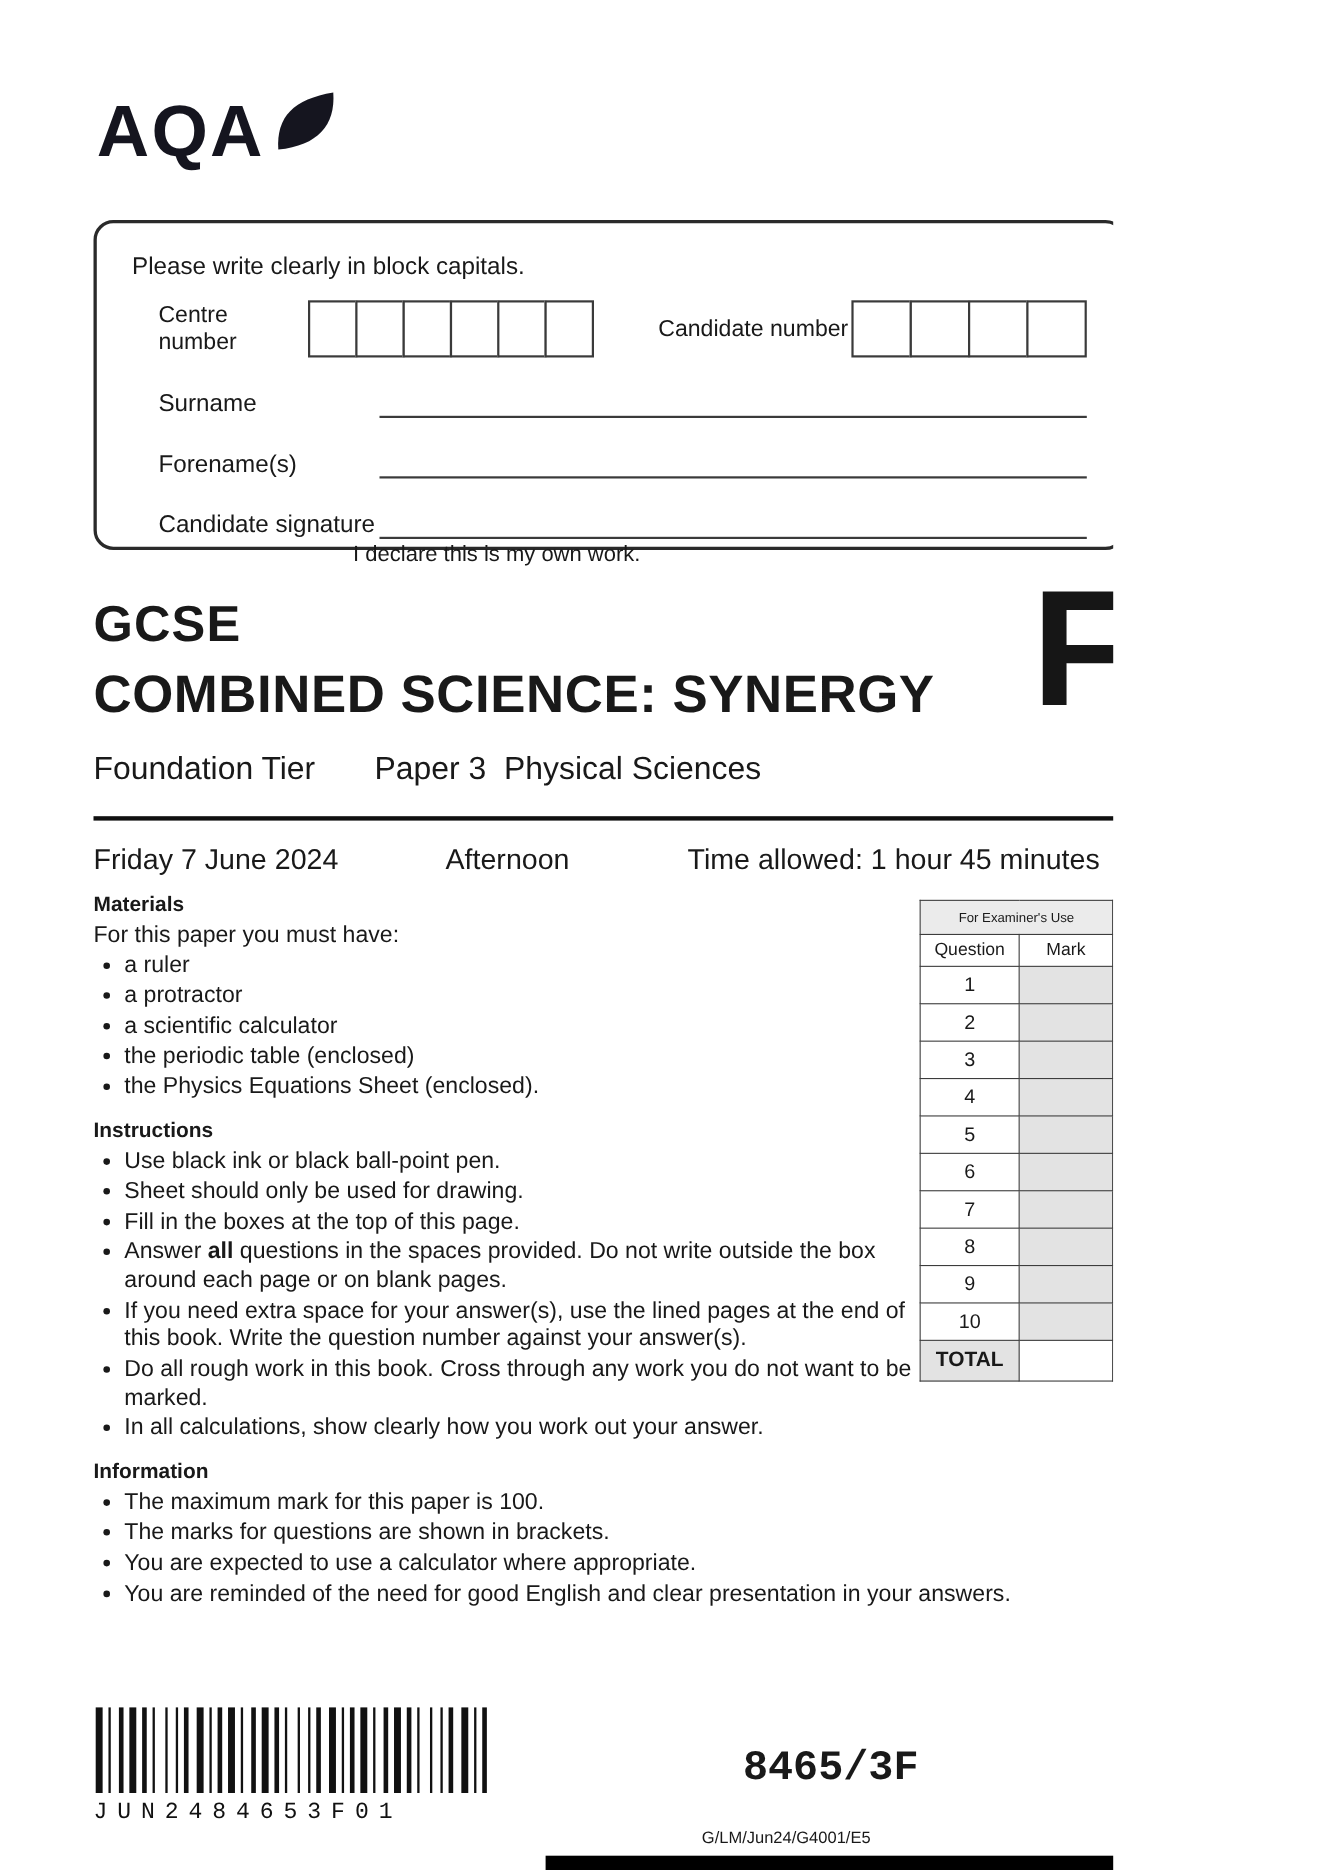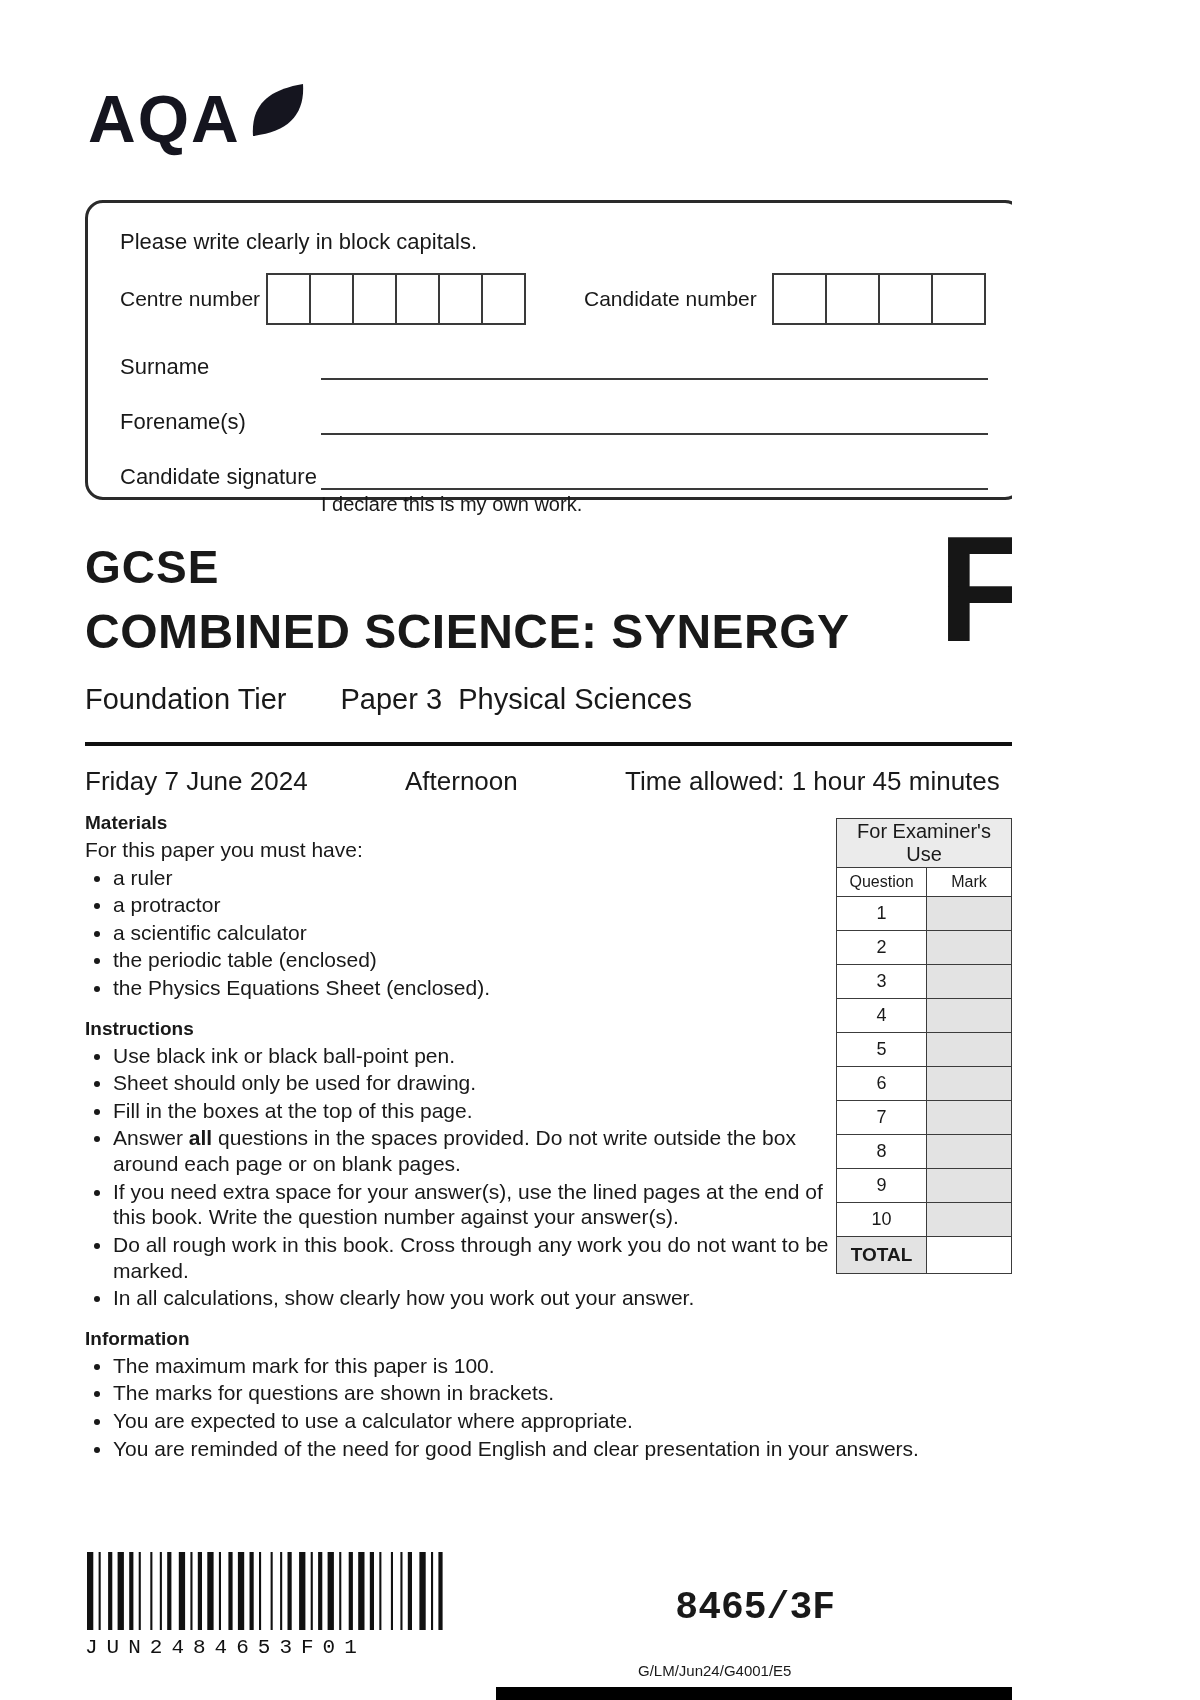--- a/index.html
+++ b/index.html
@@ -10,21 +10,21 @@
   .logo{position:absolute;left:88px;top:86px;display:flex;align-items:flex-start;}
   .logo-text{font-size:66px;font-weight:800;letter-spacing:2px;color:#15151f;line-height:1;}
   .leaf{margin-left:6px;margin-top:-6px;}
 
   
   .cand-box{position:absolute;left:85px;top:200px;width:938px;height:300px;
             border:3px solid #2a2a2a;border-radius:18px;box-sizing:border-box;
             padding:26px 32px;}
   .caps{margin:0;font-size:22px;}
   .num-row{display:flex;align-items:center;margin-top:18px;}
-  .num-lbl{font-size:21px;}
+  .num-lbl{font-size:21px;margin-left:24px;}
   .lbl-centre{width:146px;}
   .lbl-cand{width:188px;margin-left:58px;}
   .cells{display:flex;}
   .cell{width:45px;height:52px;border:2px solid #3a3a3a;box-sizing:border-box;background:#fff;}
   .cell + .cell{margin-left:-2px;}
   #candidate-cells .cell{width:55px;}
   .name-row{display:flex;align-items:flex-end;margin-top:27px;}
   .name-row .num-lbl{width:201px;font-size:22px;}
   .line{flex:1;border-bottom:2px solid #3a3a3a;height:26px;}
   .declaration{margin:3px 0 0 201px;font-size:20px;}
@@ -51,21 +51,21 @@
   .sec p{margin:0;font-size:21px;line-height:1.22;}
   .sec ul{margin:1px 0 0;padding-left:28px;max-width:745px;}
   .sec li{font-size:21px;line-height:1.22;margin:2px 0;}
   .sec + .sec{margin-top:17px;}
   .sec-information ul{max-width:870px;}
   .b{font-weight:700;}
 
   
   .examiner{position:absolute;left:836px;top:818px;border-collapse:collapse;}
   .examiner th,.examiner td{border:1.5px solid #3c3c3c;text-align:center;box-sizing:border-box;}
-  .ex-title{width:190px;height:31px;font-size:20px;font-weight:400;background:#ebebeb;}
+  .ex-title{width:190px;height:31px;font-size:12px;font-weight:400;background:#ebebeb;}
   .ex-h{width:95px;height:29px;font-size:16px;font-weight:400;background:#ffffff;}
   .ex-q{width:95px;height:34px;font-size:18px;background:#ffffff;}
   .ex-m{width:95px;height:34px;background:#e3e3e3;}
   .total-label{height:37px;font-size:19px;font-weight:700;background:#e3e3e3;}
   .total-mark{background:#ffffff;}
 
   
   .barcode{position:absolute;left:85px;top:1552px;}
   .barcode-text{margin-top:2px;font-family:"Liberation Mono","DejaVu Sans Mono",monospace;
                 font-size:21px;letter-spacing:9px;color:#111;}

